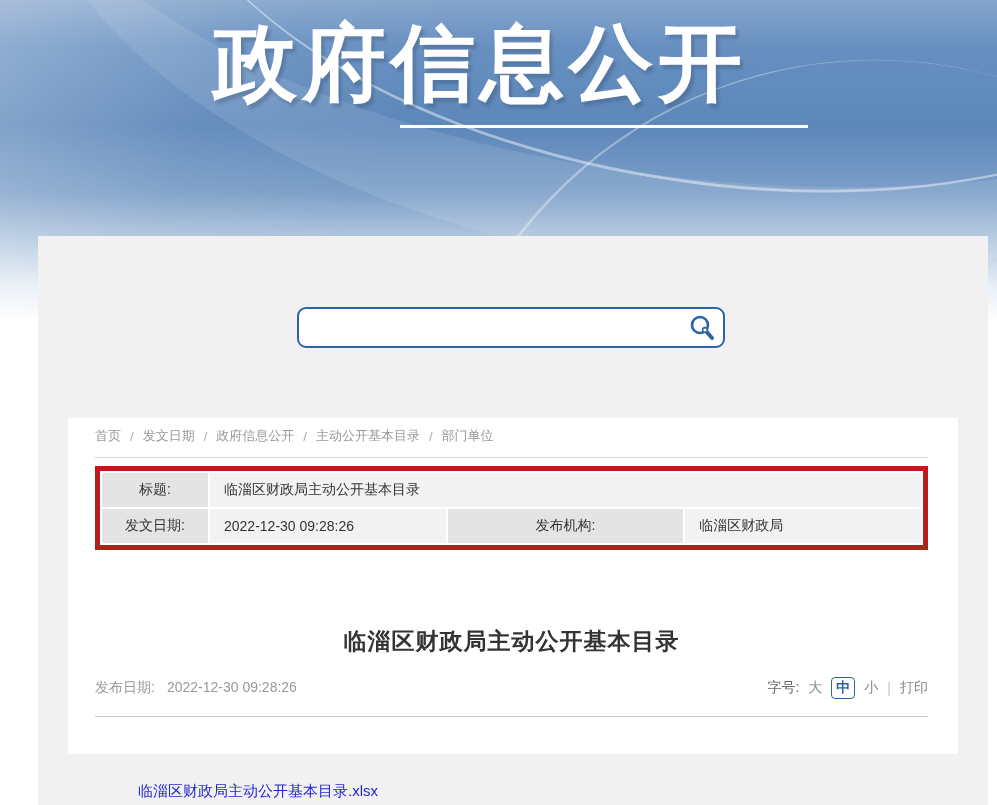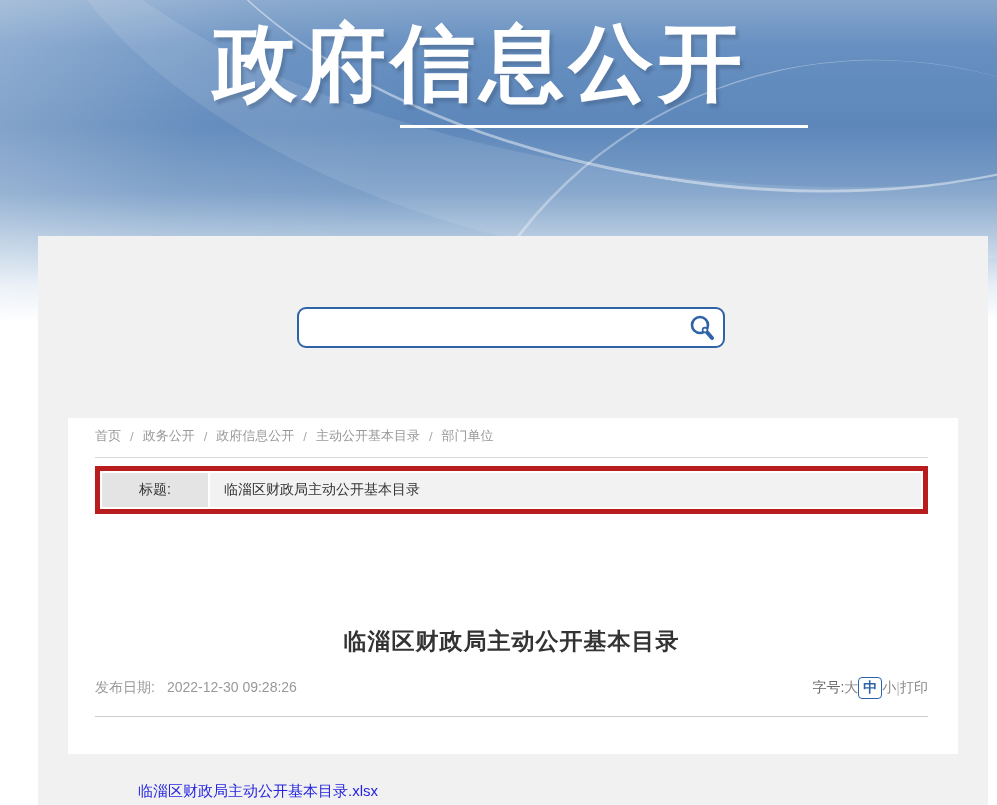--- a/index.html
+++ b/index.html
@@ -59,21 +59,21 @@
   
   .article-title{
     position:absolute;left:27px;top:208px;width:833px;text-align:center;
     font-size:23px;font-weight:bold;color:#333;letter-spacing:1px;
   }
   .meta-row{
     position:absolute;left:27px;top:258px;width:833px;height:24px;
     display:flex;justify-content:space-between;align-items:center;font-size:14px;
   }
   .pub-date{color:#999;display:flex;gap:12px;}
-  .fontsize-ctrl{display:flex;align-items:center;color:#888;}
+  .fontsize-ctrl{display:flex;align-items:center;gap:9px;color:#888;}
   .fs-label{color:#666;}
   .fs-btn{color:#888;cursor:pointer;}
   .fs-btn.active{
     color:#2e64a7;border:1px solid #2e64a7;border-radius:4px;
     padding:1px 4px;font-weight:bold;
   }
   .meta-pipe{color:#c5c5c5;}
   .print-btn{color:#888;cursor:pointer;}
   .divider2{position:absolute;left:27px;top:298px;width:833px;height:1px;background:#cccccc;}
   .attachment{position:absolute;left:55px;top:364px;font-size:15px;padding-left:15px;}
@@ -103,35 +103,41 @@
       </svg>
     </span>
   </button>
 </div>
 
 <div class="white-panel">
 
   <div class="breadcrumb">
     <a class="bc-link">首页</a>
     <span class="bc-sep">/</span>
-    <a class="bc-link">政务公开</a>
+    <a class="bc-link">发文日期</a>
     <span class="bc-sep">/</span>
     <a class="bc-link">政府信息公开</a>
     <span class="bc-sep">/</span>
     <a class="bc-link">主动公开基本目录</a>
     <span class="bc-sep">/</span>
     <a class="bc-link">部门单位</a>
   </div>
   <div class="bc-line"></div>
 
   <table class="info-table">
     <tbody>
         <tr>
       <td class="cell-label col1">标题:</td>
       <td class="cell-value" colspan="3">临淄区财政局主动公开基本目录</td>
+    </tr>
+    <tr>
+      <td class="cell-label col1">发文日期:</td>
+      <td class="cell-value">2022-12-30 09:28:26</td>
+      <td class="cell-label col3">发布机构:</td>
+      <td class="cell-value col4">临淄区财政局</td>
     </tr>
   </tbody>
     </table>
 
   <div class="article-title">临淄区财政局主动公开基本目录</div>
 
   <div class="meta-row">
     <div class="pub-date">
       <span>发布日期:</span>
       <span>2022-12-30 09:28:26</span>

